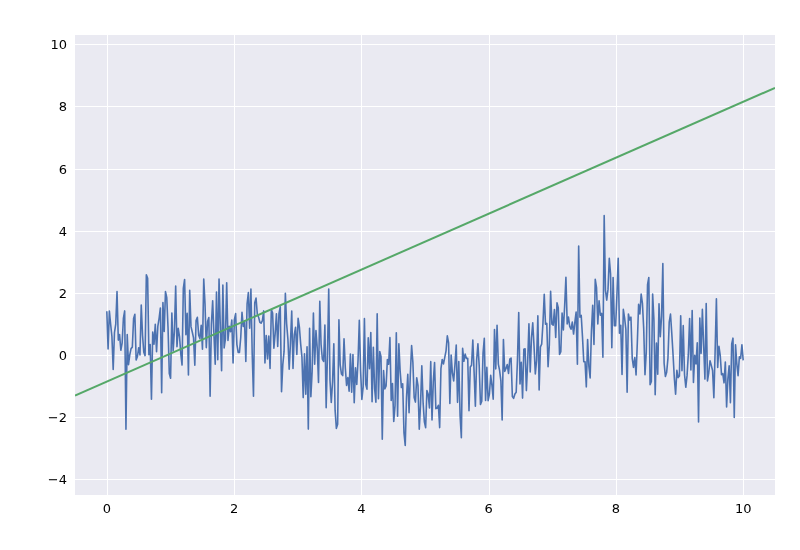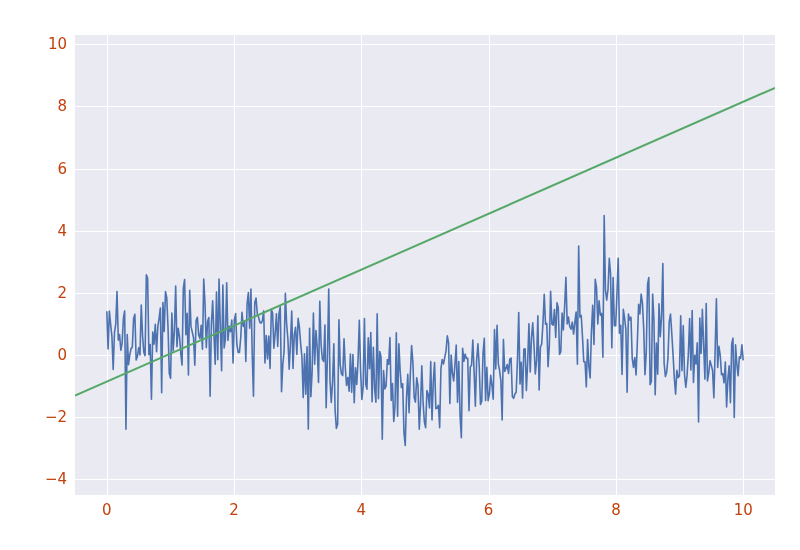--- a/index.html
+++ b/index.html
@@ -22,22 +22,22 @@
     background: #eaeaf2;
   }
   .gridline {
     position: absolute;
     background: #ffffff;
   }
   .vgrid { width: 1px; }
   .hgrid { height: 1px; }
   .tick-label {
     position: absolute;
-    color: #c2410c;
-    font-size: 15px;
+    color: #000000;
+    font-size: 13px;
   }
   .xtick { transform: translate(-50%, 0); }
   .ytick { transform: translate(-100%, -50%); text-align: right; }
   svg.plot {
     position: absolute;
     overflow: visible;
   }
 </style>
 </head>
 <body>

